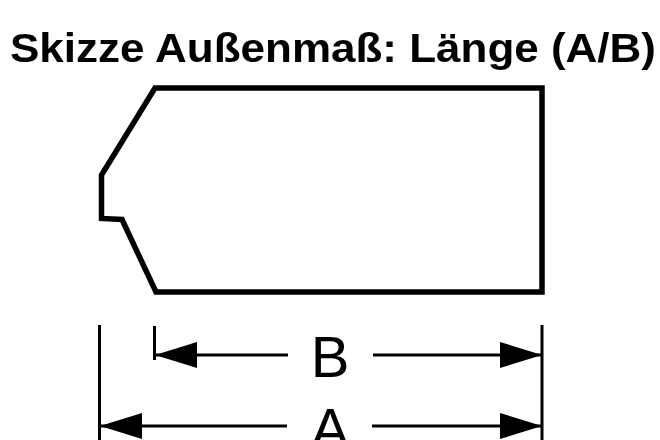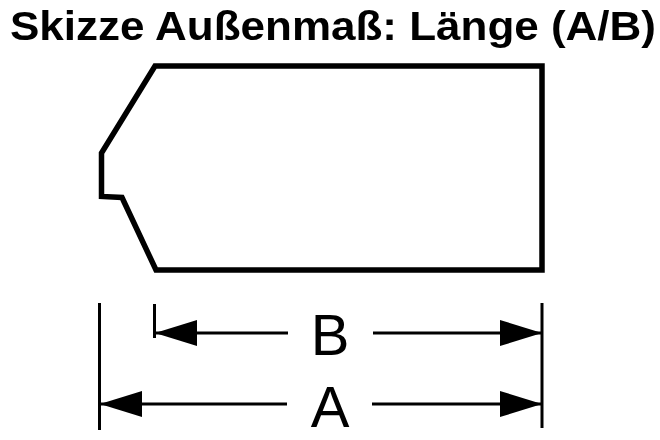--- a/index.html
+++ b/index.html
@@ -3,21 +3,21 @@
 <meta charset="utf-8">
 <style>
   :root { --ink: #000000; --bg: #ffffff; }
   html, body { margin: 0; padding: 0; }
   body {
     width: 660px; height: 440px;
     background: var(--bg, #ffffff);
     overflow: hidden;
     font-family: "Liberation Sans", sans-serif;
   }
-  .page { position: relative; width: 660px; height: 328px; }
+  .page { position: relative; width: 660px; height: 328px; margin-top: 22px; }
   svg { display: block; }
   .title {
     font-family: "Liberation Sans", sans-serif;
     font-weight: bold;
     font-size: 41px;
     fill: var(--ink, #000);
   }
   .outline {
     fill: none;
     stroke: var(--ink, #000);

